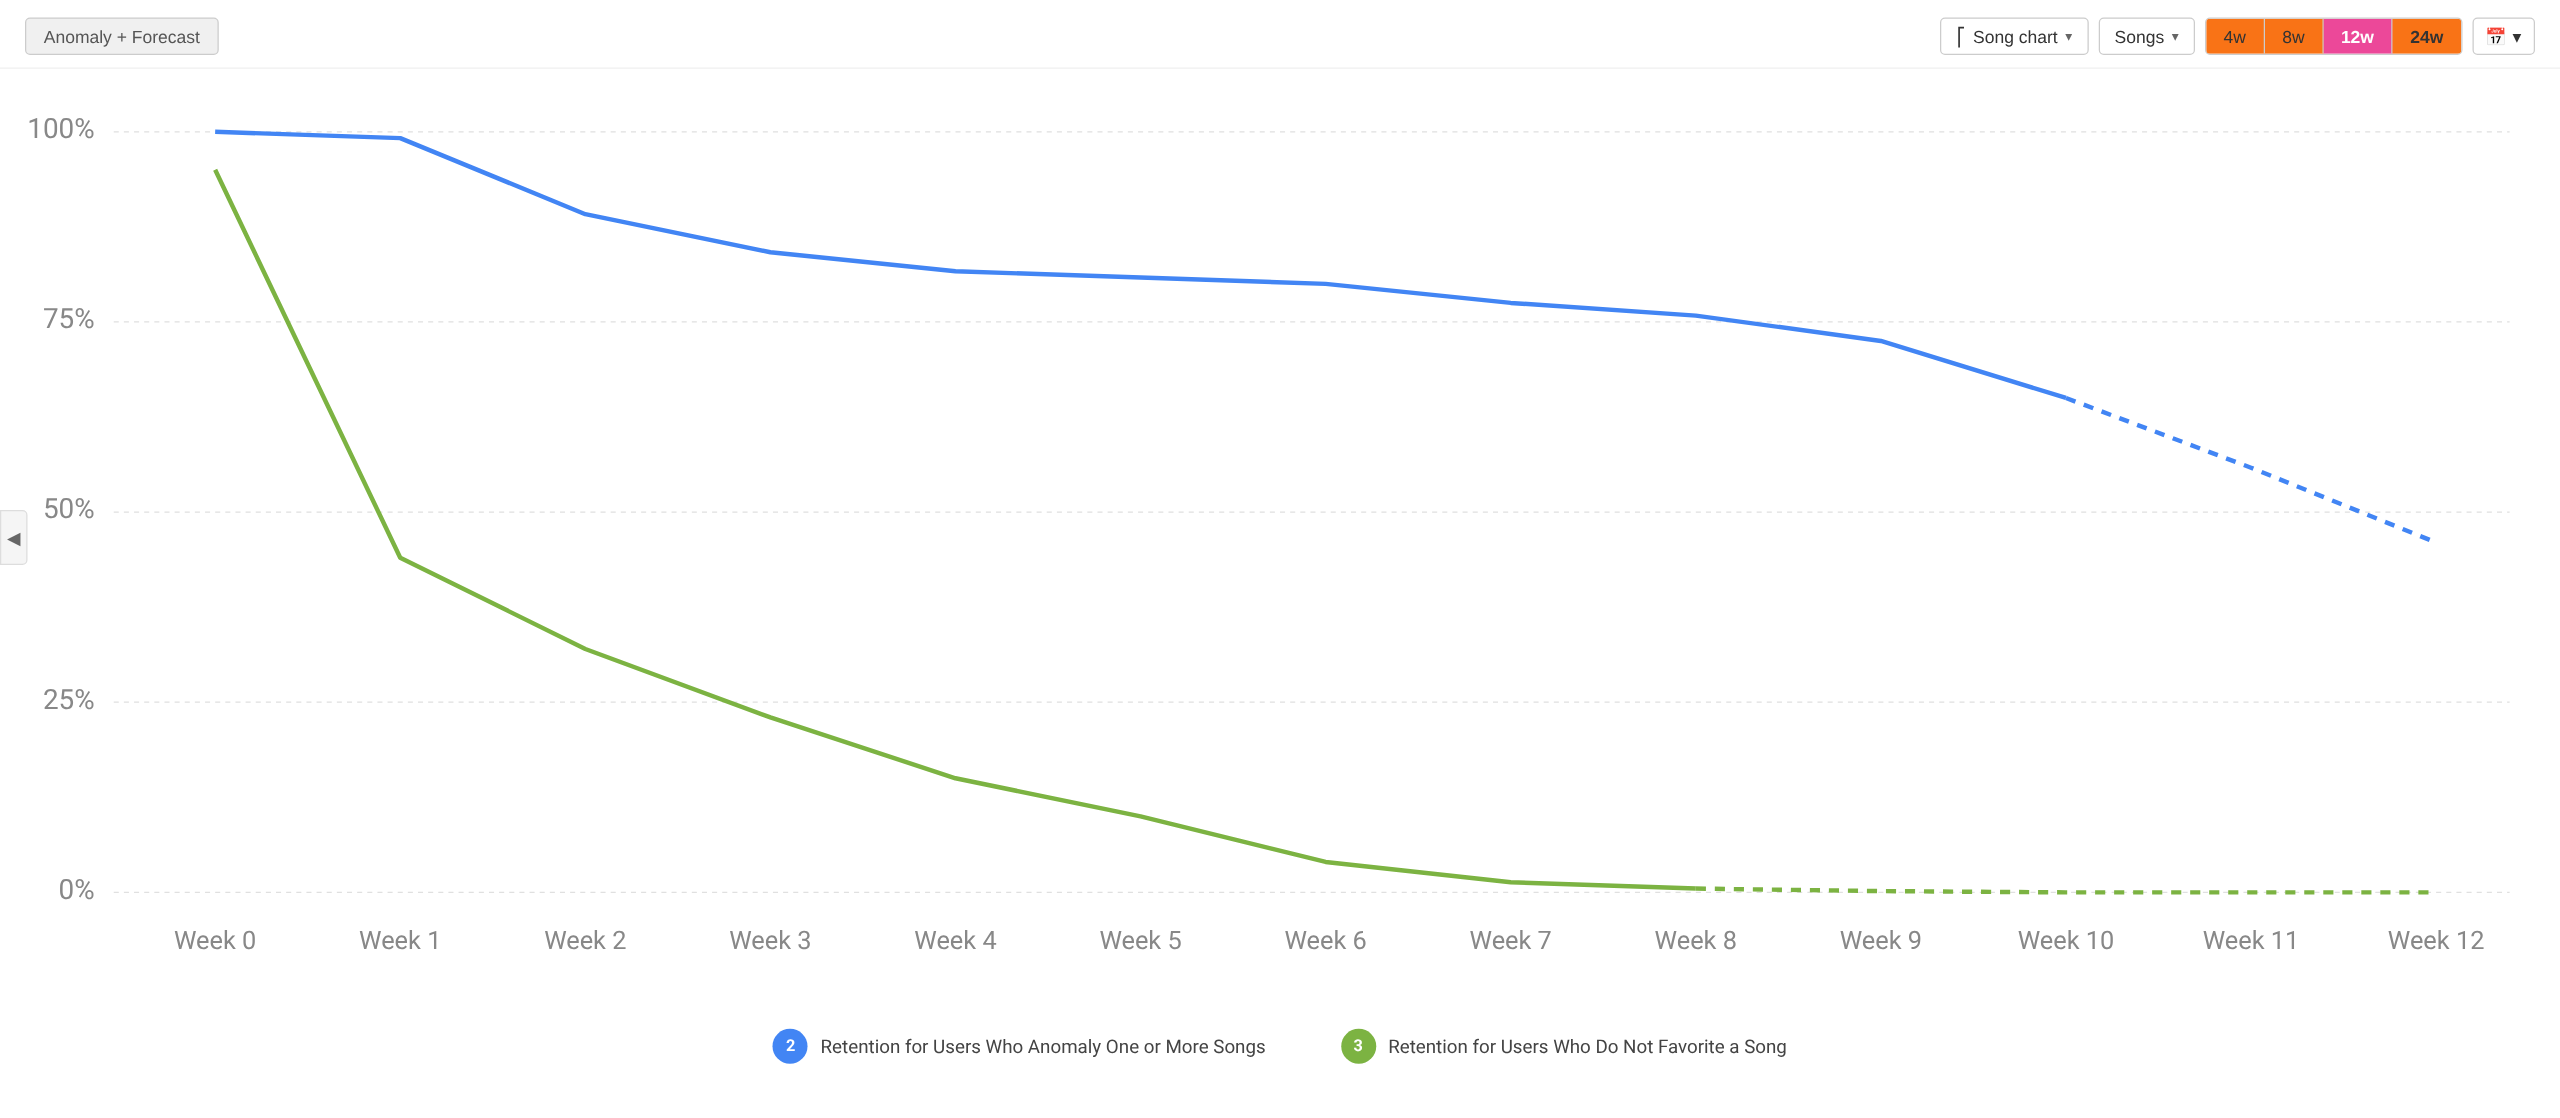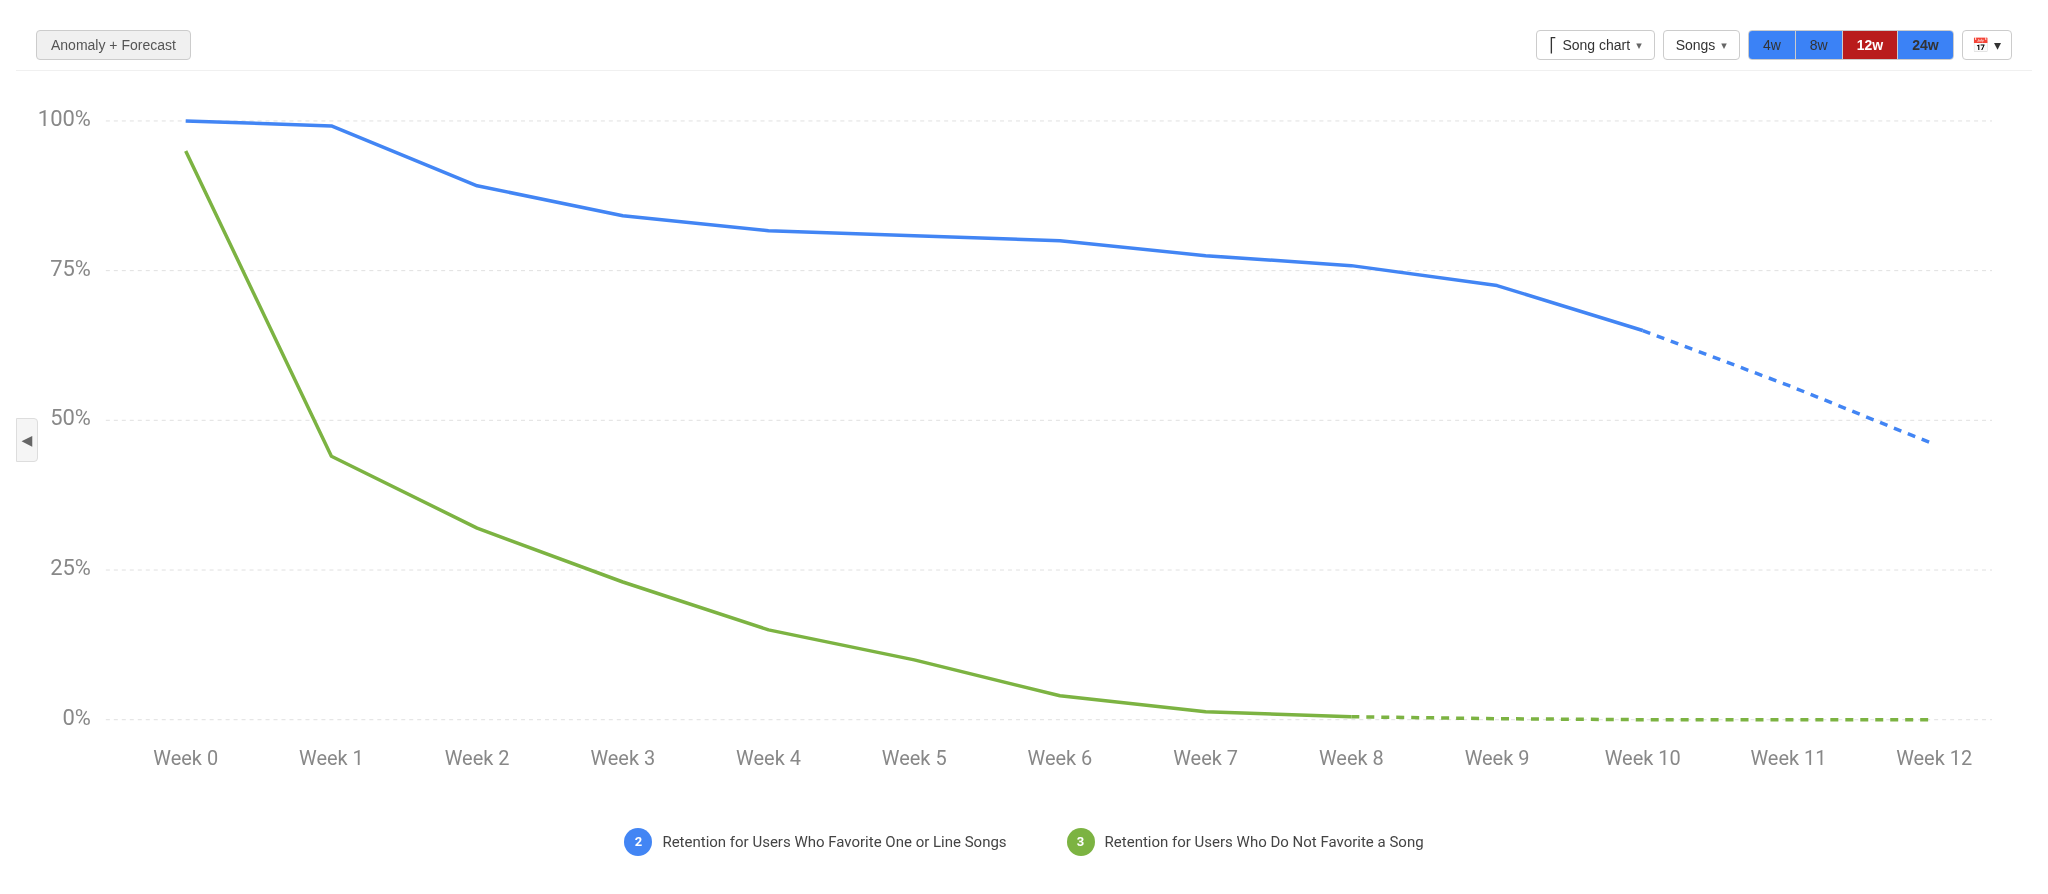--- a/index.html
+++ b/index.html
@@ -9,21 +9,21 @@
       color: #333;
       width: 2048px;
       height: 894px;
       overflow: hidden;
     }
     .chart-container {
       width: 2048px;
       height: 847px;
       display: flex;
       flex-direction: column;
-      padding: 16px;
+      padding: 0;
     }
     .toolbar {
       display: flex;
       align-items: center;
       justify-content: space-between;
       padding: 14px 20px 10px 20px;
       border-bottom: 1px solid #f0f0f0;
     }
     .anomaly-btn {
       background: #f0f0f0;
@@ -46,21 +46,21 @@
       padding: 6px 12px;
       font-size: 14px;
       color: #333;
       cursor: pointer;
       display: flex;
       align-items: center;
       gap: 6px;
     }
     .chart-type-btn .chevron { font-size: 11px; color: #666; }
     .period-btn {
-      background: #3b82f6;
+      background: #f97316;
       border: 1px solid #ccc;
       border-radius: 4px;
       padding: 6px 10px;
       font-size: 14px;
       color: #333;
       cursor: pointer;
     }
     .period-btn.active {
       background: #1a73e8;
       border-color: #1a73e8;
@@ -74,21 +74,21 @@
       overflow: hidden;
     }
     .week-btns .period-btn {
       border: none;
       border-radius: 0;
       border-right: 1px solid #ccc;
       padding: 6px 14px;
     }
     .week-btns .period-btn:last-child { border-right: none; font-weight: bold; }
     .week-btns .period-btn.active {
-      background: #b91c1c;
+      background: #ec4899;
       color: #fff;
     }
     .cal-btn {
       background: #fff;
       border: 1px solid #ccc;
       border-radius: 4px;
       padding: 6px 10px;
       font-size: 14px;
       color: #333;
       cursor: pointer;
@@ -214,20 +214,20 @@
 
       <polyline points="150,60 296,366 442,438 588,492 734,540 880,570 1026,606 1172,622 1318,627" fill="none" stroke="#7cb342" stroke-width="3.5" stroke-linejoin="round"></polyline>
 
       <polyline points="1318,627 1464,629 1610,630 1756,630 1902,630" fill="none" stroke="#7cb342" stroke-width="3.5" stroke-dasharray="8,7" stroke-linejoin="round"></polyline>
     </svg>
   </div>
 
   <div class="legend">
     <div class="legend-item">
       <div class="legend-badge badge-blue">2</div>
-      <span>Retention for Users Who Favorite One or Line Songs</span>
+      <span>Retention for Users Who Anomaly One or More Songs</span>
     </div>
     <div class="legend-item">
       <div class="legend-badge badge-green">3</div>
       <span>Retention for Users Who Do Not Favorite a Song</span>
     </div>
   </div>
 </div>
 
 </body></html>

